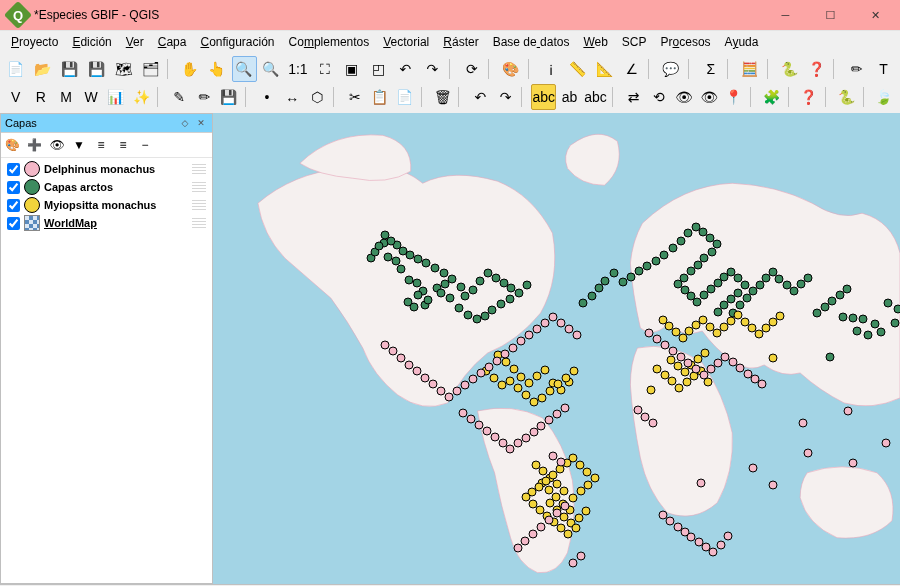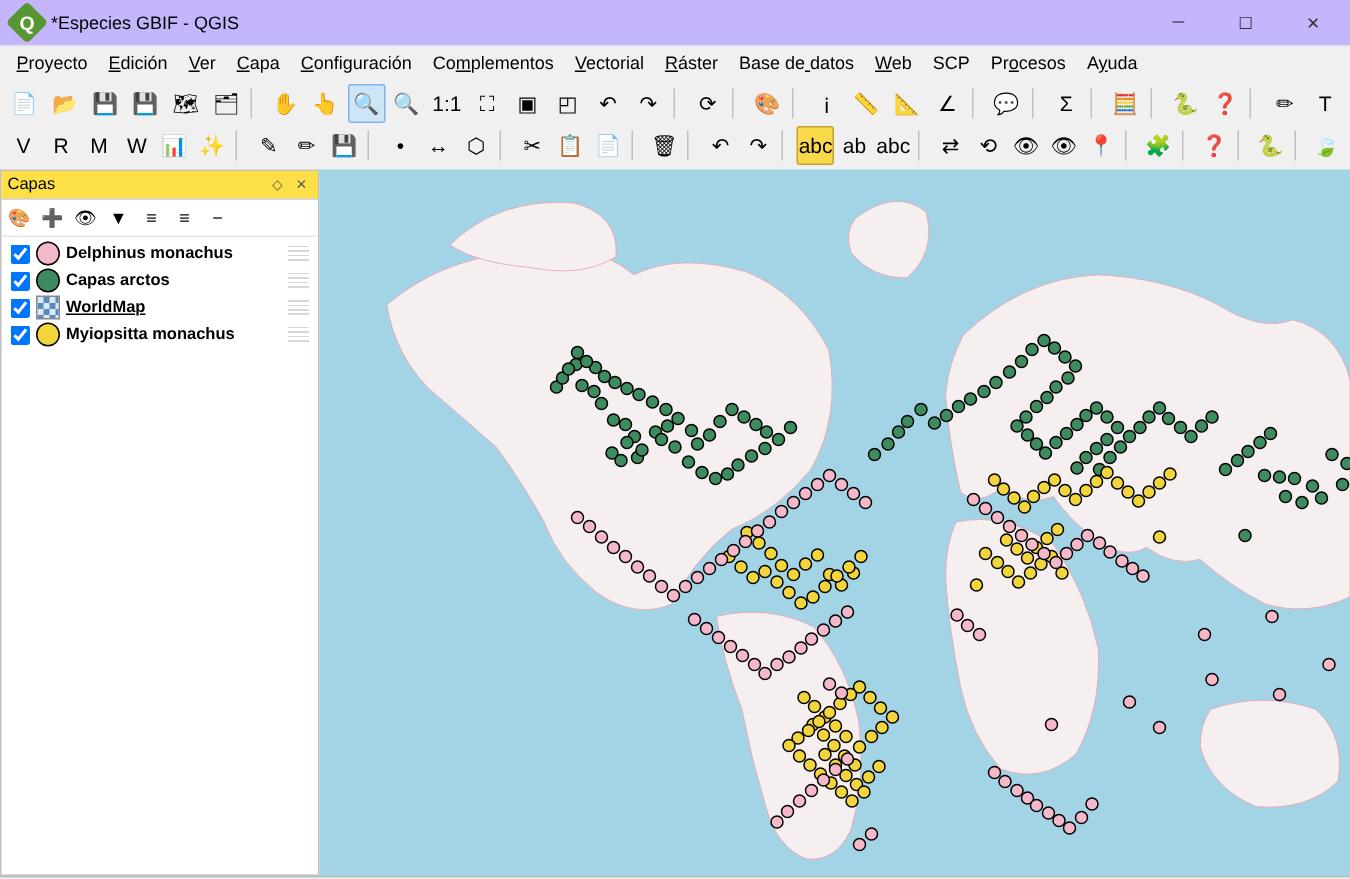--- a/index.html
+++ b/index.html
@@ -1,31 +1,31 @@
 <!DOCTYPE html>
 <html><head>
 <meta charset="utf-8">
 <style>
 html,body{margin:0;padding:0;width:900px;height:586px;font-family:"Segoe UI",Tahoma,sans-serif;font-size:11px;background:#f0f0f0;overflow:hidden;color:#000}
-.titlebar{height:30px;background:#c4b5fd;display:flex;align-items:center;padding:0 2px;border-bottom:1px solid #e5e5e5}
+.titlebar{height:30px;background:#fca5a5;display:flex;align-items:center;padding:0 2px;border-bottom:1px solid #e5e5e5}
 .titlebar .q-logo{width:20px;height:20px;margin:0 6px;background:#589632;border-radius:3px;position:relative;transform:rotate(45deg)}
 .titlebar .q-logo::after{content:"Q";position:absolute;inset:0;transform:rotate(-45deg);display:flex;align-items:center;justify-content:center;color:#fff;font-weight:bold;font-size:13px}
 .titlebar .title{flex:1;font-size:12px}
 .win-btn{width:45px;height:30px;display:flex;align-items:center;justify-content:center;font-size:11px;color:#333}
 .menubar{height:22px;background:#f0f0f0;display:flex;align-items:center;padding:0 4px;gap:0}
 .menubar span{padding:3px 7px;font-size:12px}
 .menubar u{text-decoration:underline}
 .toolbars{background:#f0f0f0;padding:2px 4px}
 .tb-row{display:flex;align-items:center;gap:2px;height:28px}
 .tb-btn{width:24px;height:24px;display:flex;align-items:center;justify-content:center;border:1px solid transparent;border-radius:2px;font-size:14px}
 .tb-sep{width:6px;height:20px;border-left:1px solid #c0c0c0;margin:0 2px}
 .tb-btn.active{border:1px solid #7eb4ea;background:#cde6f7}
 .workspace{display:flex;height:471px}
 .layers-panel{width:211px;background:#fff;border:1px solid #bfbfbf;display:flex;flex-direction:column}
-.panel-title{height:18px;background:#fde047;display:flex;align-items:center;padding:0 4px;font-size:11px;border-bottom:1px solid #d0d0d0}
+.panel-title{height:18px;background:#7dd3fc;display:flex;align-items:center;padding:0 4px;font-size:11px;border-bottom:1px solid #d0d0d0}
 .panel-title .spacer{flex:1}
 .panel-title .pbtn{width:14px;height:14px;display:flex;align-items:center;justify-content:center;font-size:9px;color:#555;margin-left:2px}
 .layer-toolbar{height:24px;display:flex;align-items:center;gap:2px;padding:0 2px;border-bottom:1px solid #e5e5e5}
 .layer-toolbar .lb{width:20px;height:20px;display:flex;align-items:center;justify-content:center;font-size:12px}
 .layer-tree{flex:1;padding:2px;overflow:auto}
 .layer-item{display:flex;align-items:center;height:18px;gap:4px;padding-left:4px}
 .layer-item input{margin:0}
 .layer-sym{width:14px;height:14px;flex-shrink:0}
 .sym-circle{border-radius:50%;border:1px solid #000}
 .layer-item .lname{font-size:11px;font-weight:bold}
@@ -177,28 +177,28 @@
           <div class="licon"></div>
         </div>
         <div class="layer-item">
           <input type="checkbox" checked="" style="">
           <div class="layer-sym sym-circle" style="background: rgb(61, 139, 95);"></div>
           <span class="lname">Capas arctos</span>
           <div class="licon"></div>
         </div>
         <div class="layer-item">
           <input type="checkbox" checked="" style="">
-          <div class="layer-sym " style="background: repeating-conic-gradient(rgb(91, 139, 189) 0deg, rgb(91, 139, 189) 25%, rgb(220, 232, 245) 0deg, rgb(220, 232, 245) 50%) 0px 0px / 8px 8px; border: 1px solid rgb(136, 136, 136);"></div>
-          <span class="lname wm">WorldMap</span>
+          <div class="layer-sym sym-circle" style="background: rgb(242, 212, 60);"></div>
+          <span class="lname">Myiopsitta monachus</span>
           <div class="licon"></div>
         </div>
         <div class="layer-item">
           <input type="checkbox" checked="" style="">
-          <div class="layer-sym sym-circle" style="background: rgb(242, 212, 60);"></div>
-          <span class="lname">Myiopsitta monachus</span>
+          <div class="layer-sym " style="background: repeating-conic-gradient(rgb(91, 139, 189) 0deg, rgb(91, 139, 189) 25%, rgb(220, 232, 245) 0deg, rgb(220, 232, 245) 50%) 0px 0px / 8px 8px; border: 1px solid rgb(136, 136, 136);"></div>
+          <span class="lname wm">WorldMap</span>
           <div class="licon"></div>
         </div>
       </div>
   </div>
 
   <div class="map-area">
     <svg class="world" viewBox="0 0 688 471">
       <rect width="688" height="471" fill="#a3d4e5"></rect>
       <path fill="#f5f0ef" stroke="#e6a5b8" stroke-width="0.6" d="M45,90 Q80,60 130,55 Q180,45 210,70 Q240,55 285,68 Q320,82 340,120 Q348,165 328,200 Q305,228 275,240 Q250,260 235,290 Q210,300 185,282 Q160,262 150,235 Q135,208 118,185 Q95,165 72,145 Q50,122 45,90 Z"></path>
       <path fill="#f5f0ef" stroke="#e6a5b8" stroke-width="0.6" d="M87,50 Q120,18 170,22 Q200,30 198,58 Q175,72 140,65 Q105,62 87,50 Z"></path>

